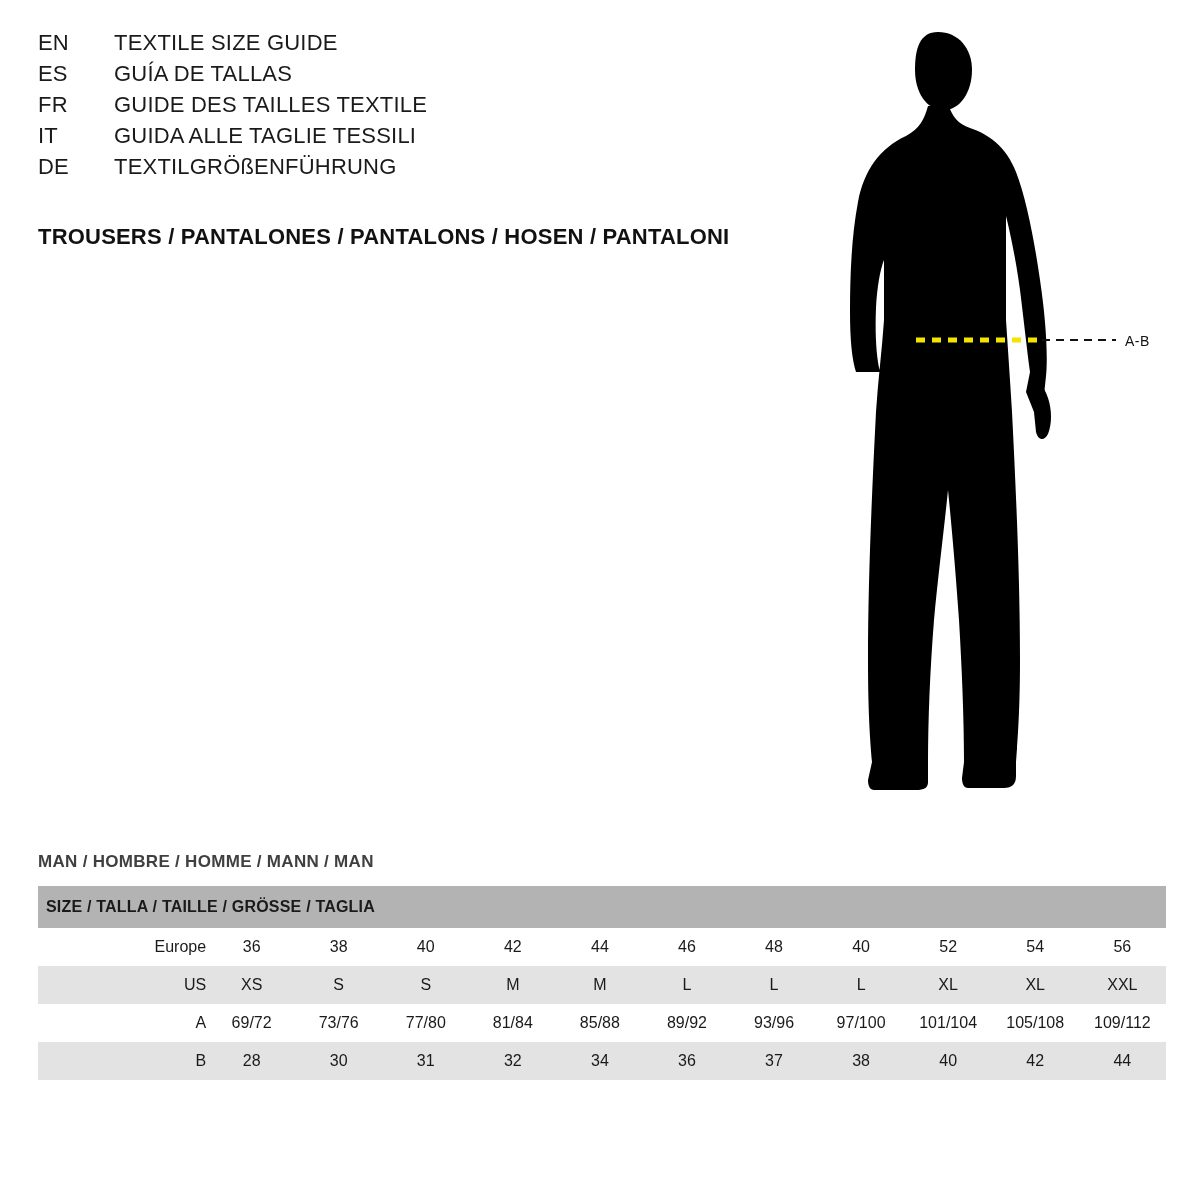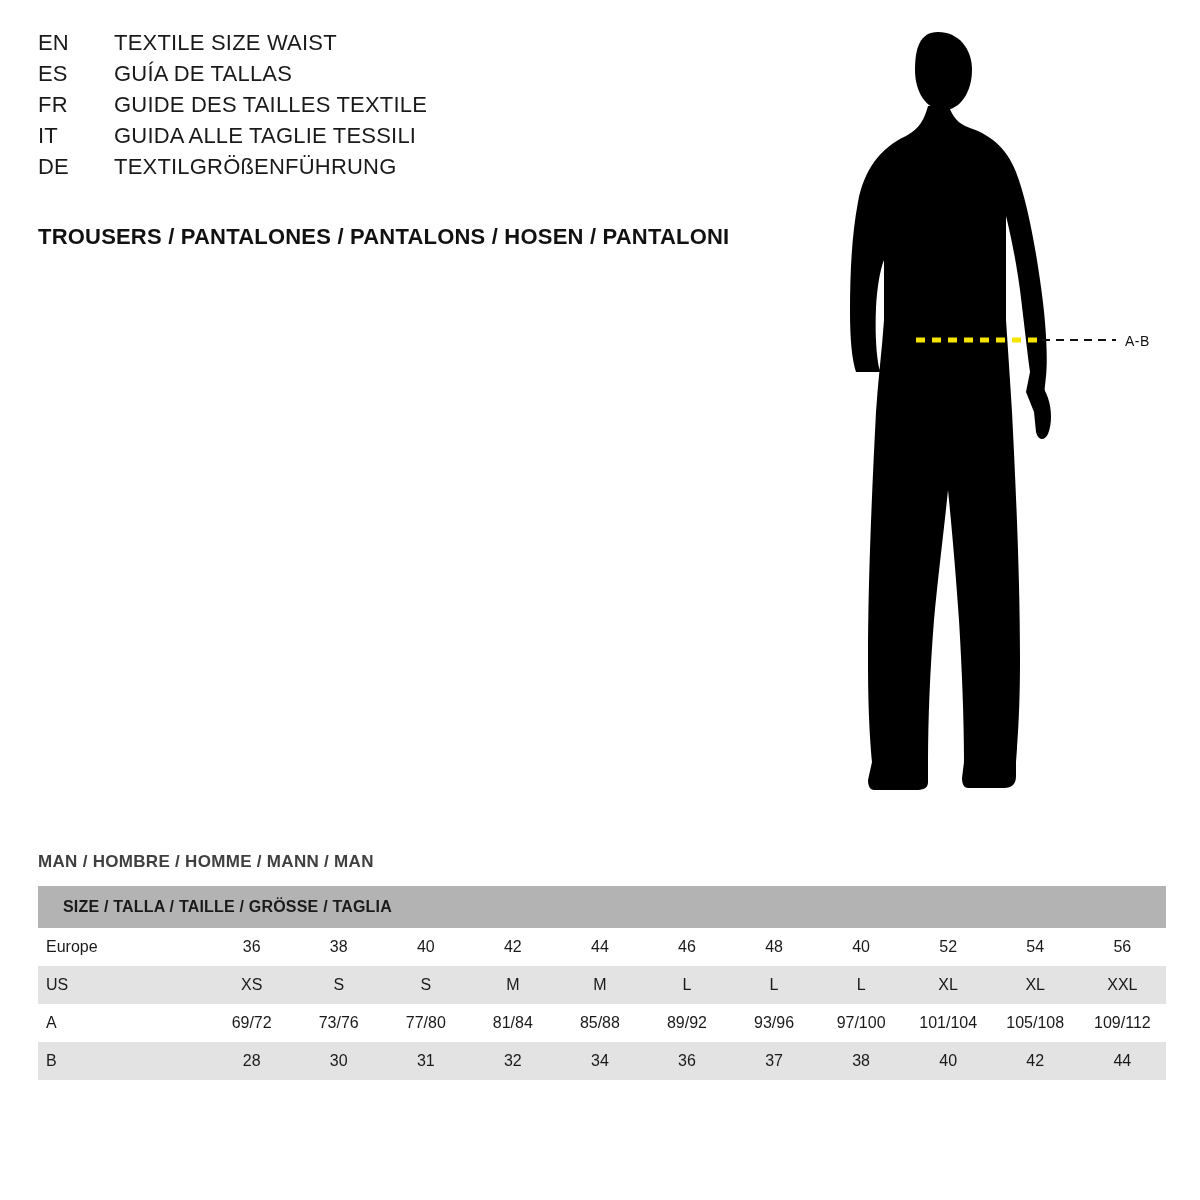--- a/index.html
+++ b/index.html
@@ -92,54 +92,54 @@
     font-size: 16px;
     font-weight: normal;
     color: #1a1a1a;
     text-align: center;
     padding: 6px 2px;
     height: 26px;
   }
   table.size-table .hdr-row th {
     background: #b3b3b3;
     text-align: left;
-    padding-left: 25px;
+    padding-left: 8px;
     font-weight: bold;
     font-size: 16px;
     height: 30px;
     letter-spacing: 0.2px;
   }
   table.size-table tbody tr.band-light td {
     background: #ffffff;
   }
   table.size-table tbody tr.band-grey td {
     background: #e3e3e3;
   }
   table.size-table td.row-label {
-    text-align: left;
+    text-align: right;
     padding-left: 8px;
   }
 
   .legend {
     margin-top: 26px;
   }
   .legend div {
     font-size: 16px;
     color: #1a1a1a;
     line-height: 26px;
     letter-spacing: 0.2px;
   }
 </style>
 </head>
 <body>
 
 <div class="lang-block">
   <div class="lang-row">
     <span class="lang-code">EN</span>
-    <span class="lang-text">TEXTILE SIZE WAIST</span>
+    <span class="lang-text">TEXTILE SIZE GUIDE</span>
   </div>
   <div class="lang-row">
     <span class="lang-code">ES</span>
     <span class="lang-text">GUÍA DE TALLAS</span>
   </div>
   <div class="lang-row">
     <span class="lang-code">FR</span>
     <span class="lang-text">GUIDE DES TAILLES TEXTILE</span>
   </div>
   <div class="lang-row">

